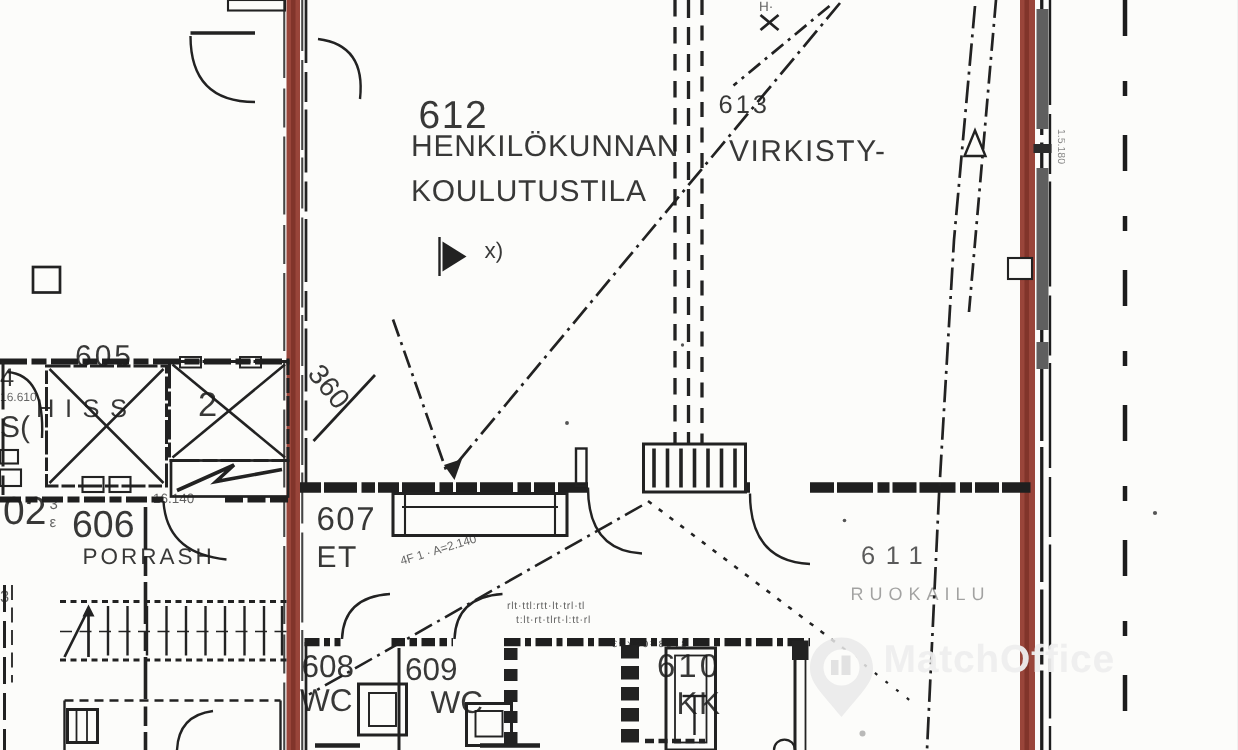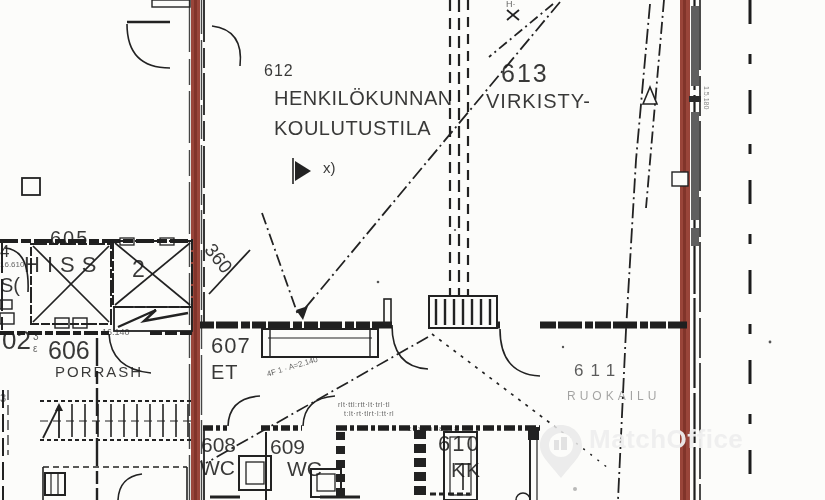--- a/index.html
+++ b/index.html
@@ -211,32 +211,32 @@
     </g>
     <g fill="#555">
       <circle cx="378" cy="282" r="1.3"></circle>
         <circle cx="563" cy="347" r="1.2"></circle>
       <circle cx="770" cy="342" r="1.4"></circle>
         <circle cx="455" cy="230" r="1.1"></circle>
       <circle cx="575" cy="489" r="2" opacity="0.4"></circle>
     </g>
   </svg>
 
-  <div class="lbl scan" style="left:264px;top:63px;font-size:16px;letter-spacing:1px">612</div>
+  <div class="lbl scan" style="left:279px;top:63px;font-size:26px;letter-spacing:1px">612</div>
   <div class="lbl scan" style="left:274px;top:88px;font-size:20px;letter-spacing:.5px">HENKILÖKUNNAN</div>
   <div class="lbl scan" style="left:274px;top:118px;font-size:20px;letter-spacing:.5px">KOULUTUSTILA</div>
   <div class="lbl scan" style="left:323px;top:160px;font-size:15px">x)</div>
 
-  <div class="lbl scan" style="left:501px;top:61px;font-size:25px;letter-spacing:2px">613</div>
+  <div class="lbl scan" style="left:479px;top:61px;font-size:17px;letter-spacing:2px">613</div>
   <div class="lbl scan" style="left:486px;top:91px;font-size:20px;letter-spacing:1px">VIRKISTY-</div>
 
   <div class="lbl scan" style="left:216px;top:240px;font-size:19px;transform:rotate(51deg)">360</div>
 
   <div class="lbl scan" style="left:50px;top:228px;font-size:20px;letter-spacing:2px">605</div>
-  <div class="lbl scan" style="left:24px;top:254px;font-size:22px;letter-spacing:7px">HISS</div>
+  <div class="lbl scan" style="left:24px;top:264px;font-size:17px;letter-spacing:7px">HISS</div>
   <div class="lbl scan" style="left:0px;top:275px;font-size:20px">S(</div>
   <div class="lbl scan" style="left:0px;top:243px;font-size:17px">4</div>
   <div class="lbl tiny" style="left:0px;top:261px;font-size:8px">16.610</div>
   <div class="lbl scan" style="left:132px;top:258px;font-size:23px">2</div>
 
   <div class="lbl scan" style="left:48px;top:338px;font-size:25px">606</div>
   <div class="lbl tiny" style="left:102px;top:328px;font-size:9px">16.140</div>
   <div class="lbl scan" style="left:55px;top:364px;font-size:15px;letter-spacing:2px">PORRASH</div>
 
   <div class="lbl scan" style="left:211px;top:335px;font-size:22px;letter-spacing:1px">607</div>

